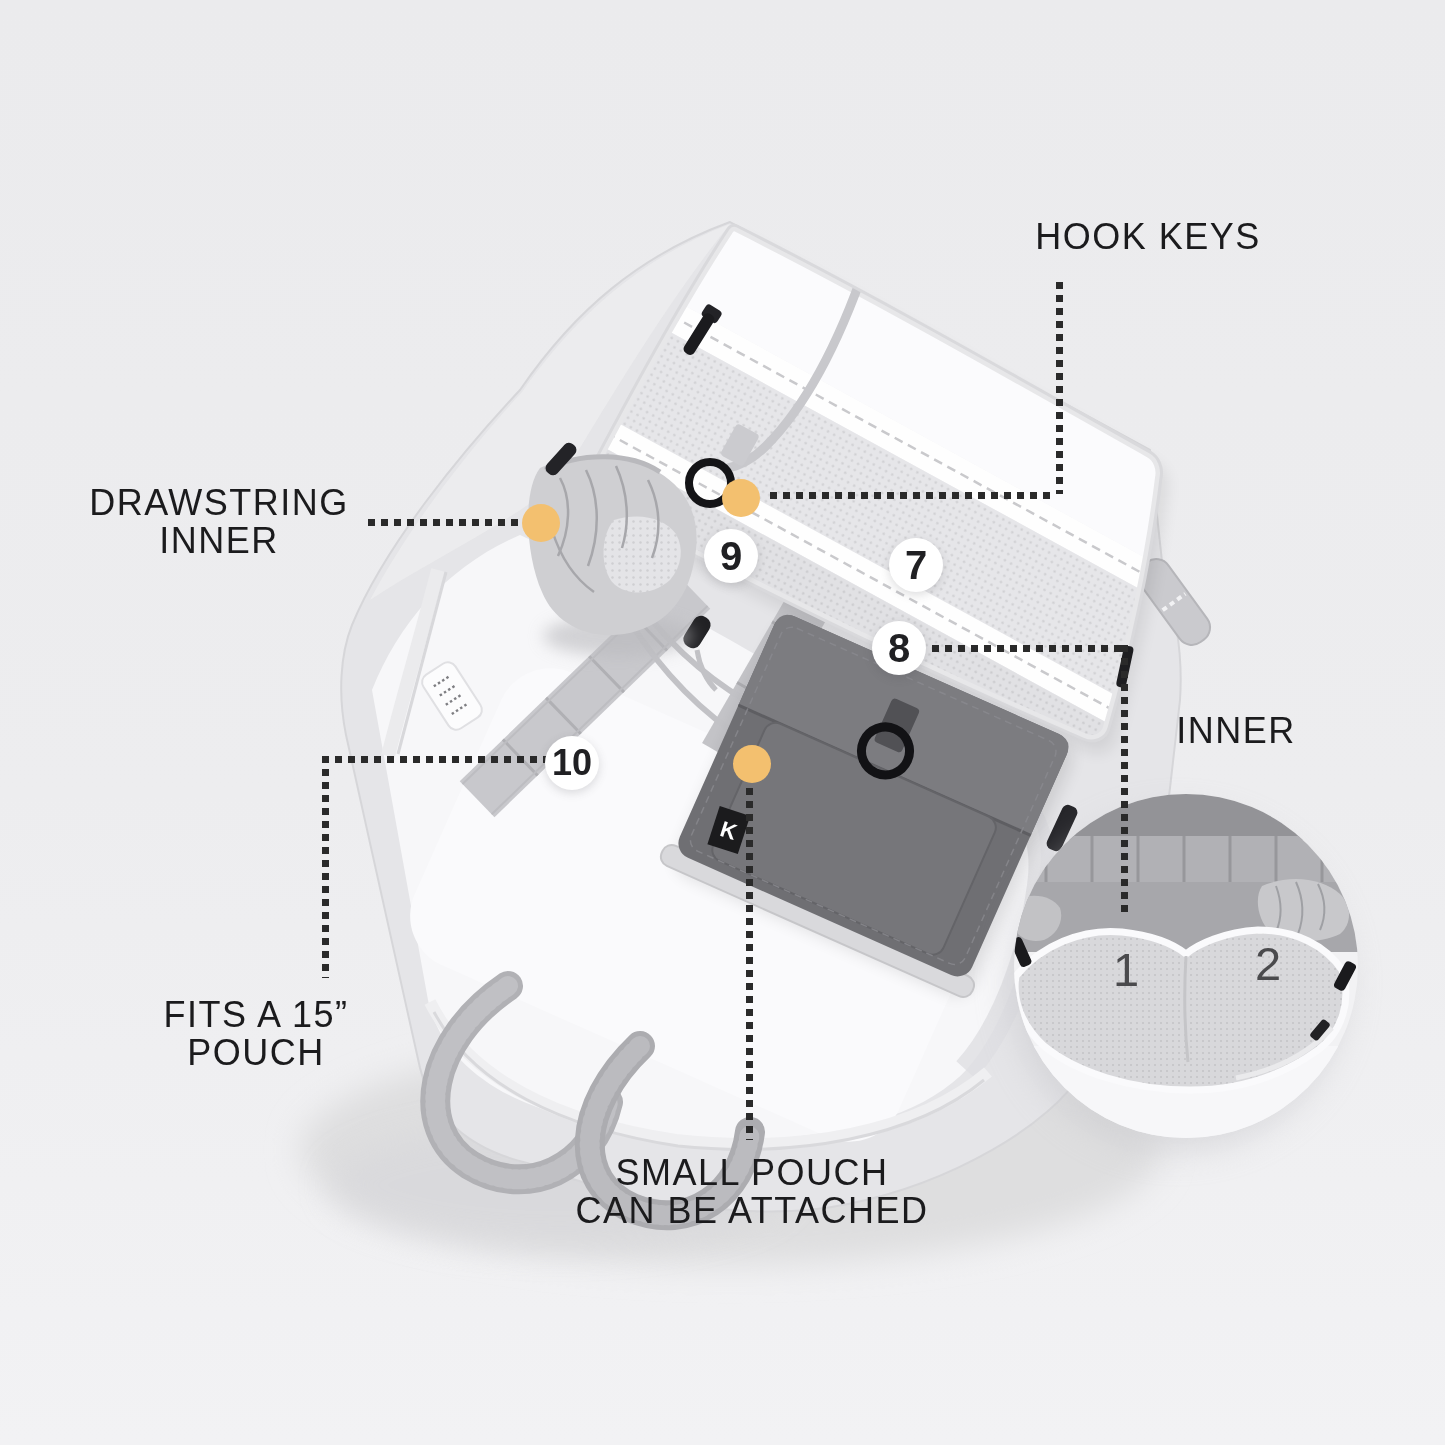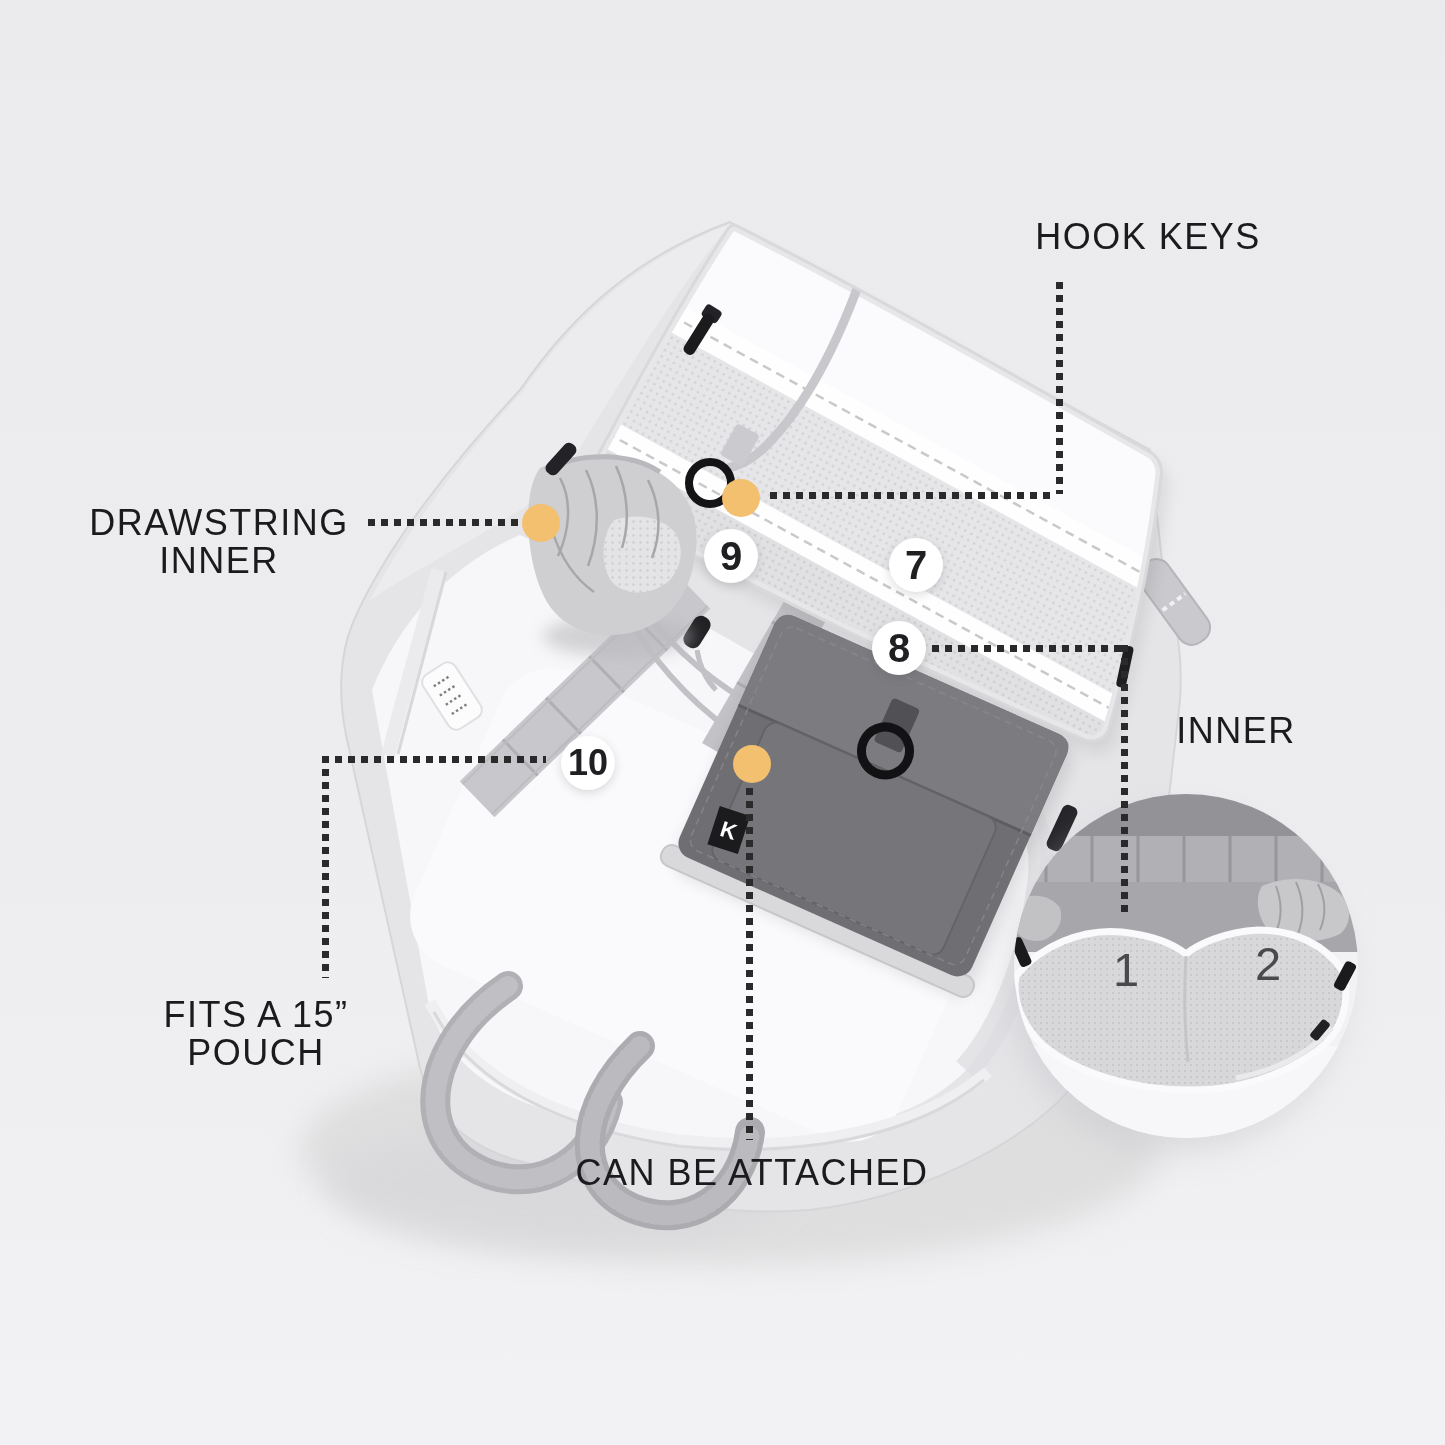--- a/index.html
+++ b/index.html
@@ -237,52 +237,53 @@
     </g>
   </svg>
 
   <div class="label" style="left:1008px;top:218px;width:280px;">
     <span>HOOK KEYS</span>
   </div>
   <div class="dot-v" style="left:1056px;top:282px;height:212px;"></div>
   <div class="dot-h" style="left:770px;top:492px;width:286px;"></div>
   <div class="odot" style="left:722px;top:479px;"></div>
 
-  <div class="label" style="left:59px;top:484px;width:320px;margin-top:20px;">
+  <div class="label" style="left:59px;top:484px;width:320px;">
     <span>DRAWSTRING</span>
     <span>INNER</span>
   </div>
   <div class="dot-h" style="left:368px;top:519px;width:150px;"></div>
   <div class="odot" style="left:522px;top:504px;"></div>
 
   <div class="label" style="left:1100px;top:712px;width:272px;text-align:center;">
     <span>INNER</span>
   </div>
   <div class="dot-h" style="left:932px;top:645px;width:196px;"></div>
   <div class="dot-v" style="left:1121px;top:645px;height:272px;"></div>
 
   <div class="label" style="left:96px;top:996px;width:320px;">
     <span>FITS A 15”</span>
     <span>POUCH</span>
   </div>
   <div class="dot-h" style="left:322px;top:756px;width:224px;"></div>
   <div class="dot-v" style="left:322px;top:756px;height:222px;"></div>
 
   <div class="label" style="left:528px;top:1154px;width:448px;">
+    <span>SMALL POUCH</span>
     <span>CAN BE ATTACHED</span>
   </div>
   <div class="dot-v" style="left:746px;top:788px;height:352px;"></div>
   <div class="odot" style="left:733px;top:745px;"></div>
 
   <div class="badge" style="left:704px;top:529px;">
     <span>9</span>
   </div>
   <div class="badge" style="left:889px;top:538px;">
     <span>7</span>
   </div>
   <div class="badge" style="left:872px;top:621px;">
     <span>8</span>
   </div>
-  <div class="badge wide" style="left:545px;top:736px;margin-left:16px;">
+  <div class="badge wide" style="left:545px;top:736px;">
     <span>10</span>
   </div>
 
 </div>
 
 </body></html>

